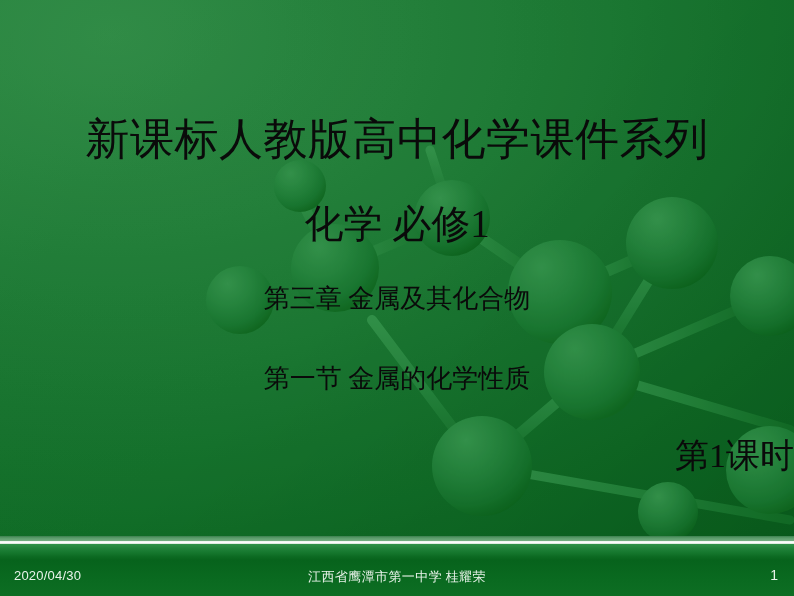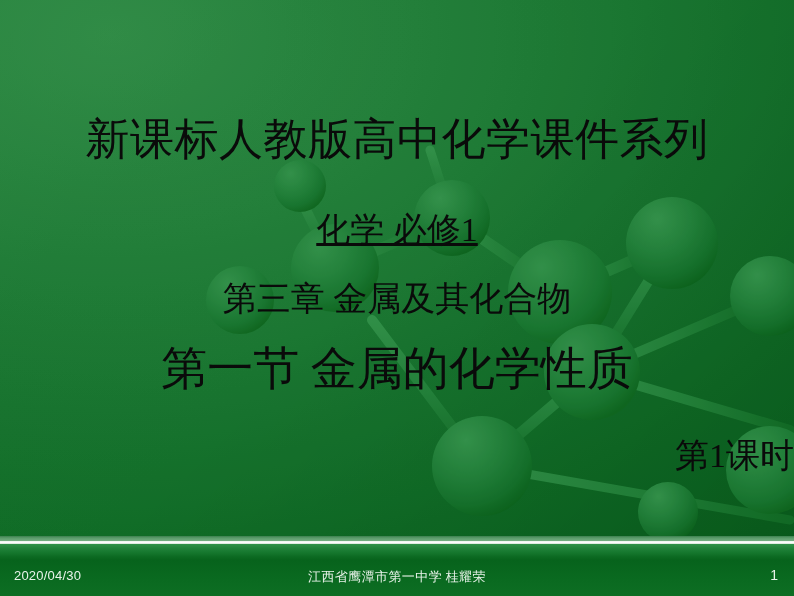--- a/index.html
+++ b/index.html
@@ -67,33 +67,32 @@
     white-space: nowrap;
     color: #0a0a0a;
   }
   .title-main {
     top: 112px;
     font-size: 44px;
     letter-spacing: 0.5px;
     line-height: 56px;
   }
   .line-2 {
-    top: 208px;
-    font-size: 34px;
-    line-height: 44px;
-    text-decoration: underline;
+    top: 202px;
+    font-size: 39px;
+    line-height: 44px;
   }
   .line-3 {
     top: 277px;
-    font-size: 34px;
+    font-size: 26px;
     line-height: 44px;
   }
   .line-4 {
-    top: 347px;
-    font-size: 46px;
+    top: 357px;
+    font-size: 26px;
     line-height: 44px;
   }
   .line-5 {
     top: 434px;
     font-size: 34px;
     line-height: 44px;
     text-align: right;
   }
 
   

